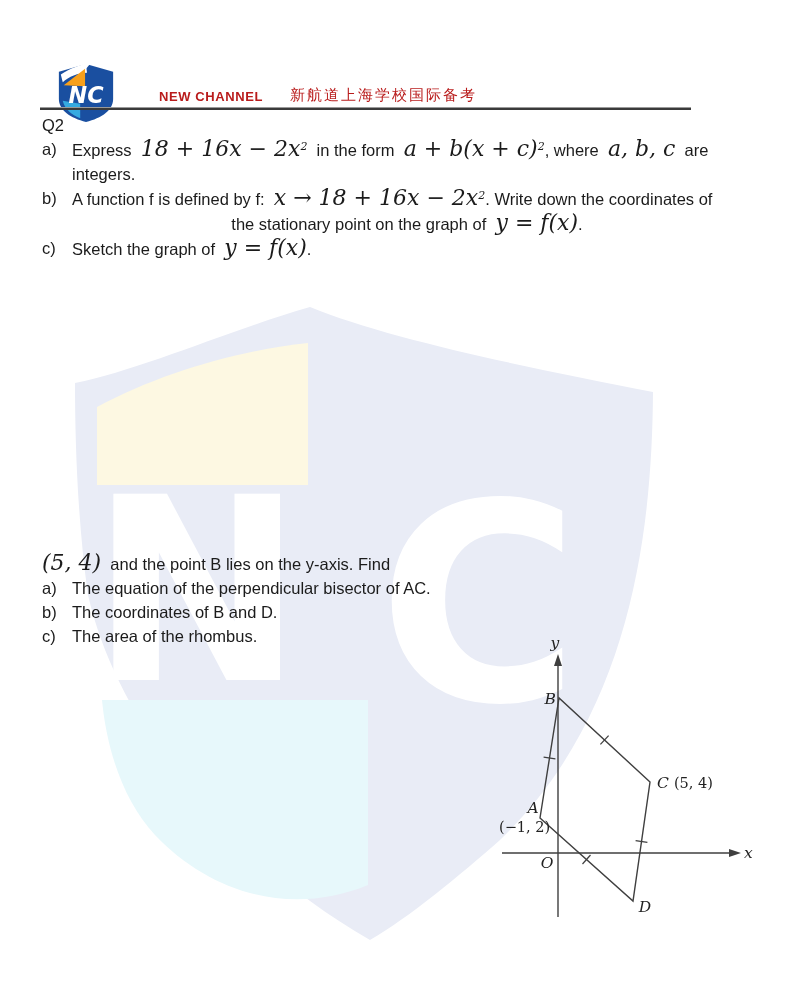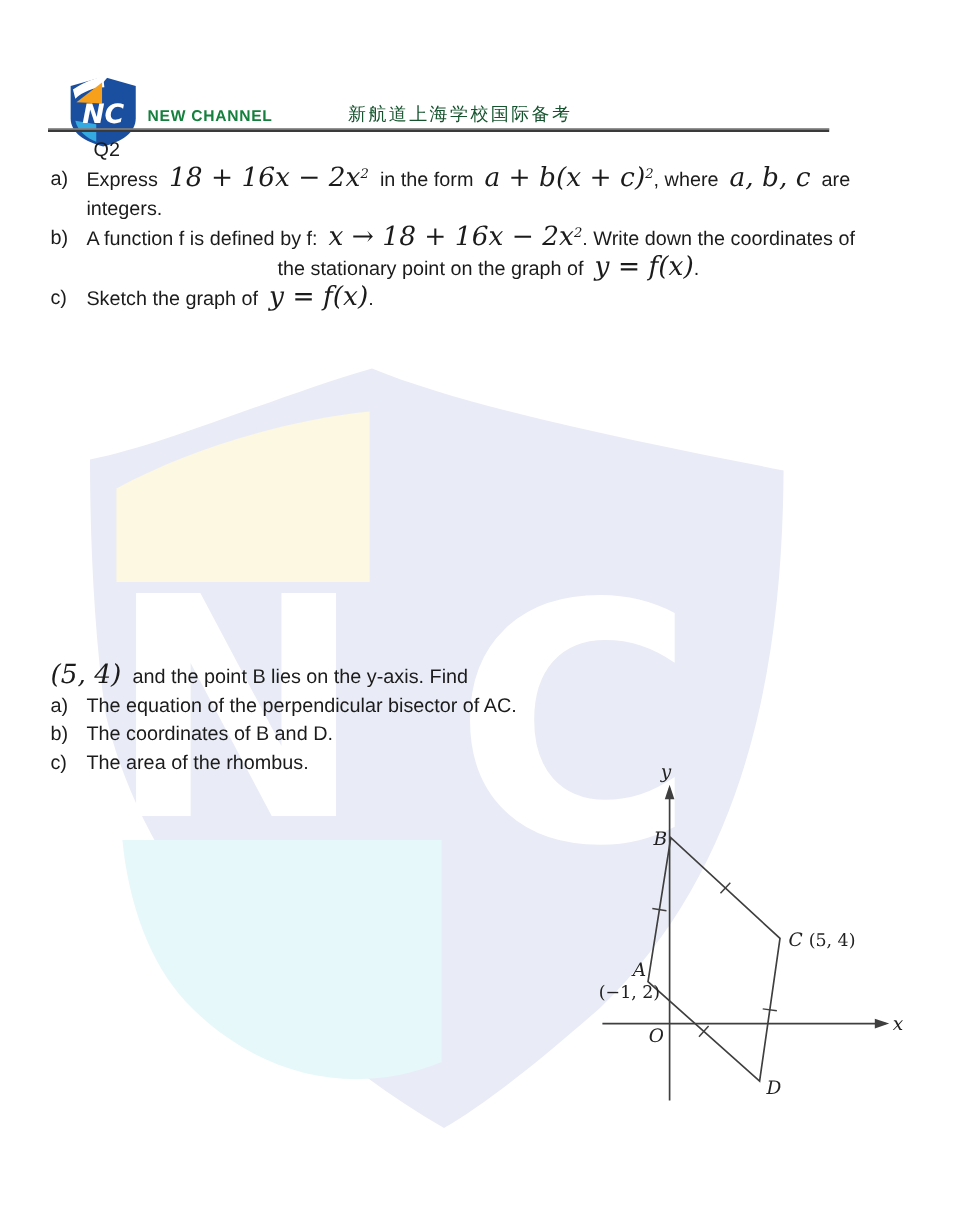--- a/index.html
+++ b/index.html
@@ -14,33 +14,33 @@
   
   .watermark { position:absolute; left:60px; top:295px; z-index:0; }
   .wm-letter { font-family:"DejaVu Sans", sans-serif; font-weight:bold; fill:#ffffff; }
 
   
   .logo { position:absolute; left:55px; top:60px; display:flex; align-items:center; z-index:2; }
   .logo-shield { width:62px; height:64px; }
   .logo-text { margin-left:6px; padding-top:8px; }
   .brand-cn { font-size:32px; font-weight:bold; color:#1a4fa0; line-height:1.05; letter-spacing:1px; }
   .reg { font-size:11px; vertical-align:top; font-weight:bold; color:#1a4fa0; }
-  .brand-en { font-size:13px; font-weight:bold; color:#15803d; letter-spacing:0.6px; margin-top:1px; }
+  .brand-en { font-size:13px; font-weight:bold; color:#b91c1c; letter-spacing:0.6px; margin-top:1px;margin-left:36px; }
   .page-title {
     position:absolute; left:290px; top:86px; z-index:2;
-    font-family:"DejaVu Serif", serif; font-size:15px; letter-spacing:2px; color:#14532d;
+    font-family:"DejaVu Serif", serif; font-size:15px; letter-spacing:2px; color:#b91c1c;
   }
   .rule { position:absolute; left:40px; top:107px; width:651px; height:3px;
           background:#3a3a3a; border-top:1px solid #9a9a9a; z-index:2; }
 
   
   .question { position:absolute; left:42px; width:700px; font-size:16.5px; line-height:24px; z-index:2; }
   #q2 { top:113px; }
   #q3 { top:551px; }
-  .qlabel { height:24px;margin-left:36px; }
+  .qlabel { height:24px; }
   .item { display:flex; }
   .marker { flex:0 0 30px; }
   .content { white-space:pre-wrap; flex:1; }
   .para { white-space:pre-wrap; }
   .cont { padding-left:30px;text-align:center; }
   .math { font-family:"DejaVu Serif", serif; font-style:italic; font-size:22px; }
   sup.msup { font-family:"DejaVu Serif", serif; font-style:italic; font-size:11px; line-height:0; }
 
   
   .diagram { position:absolute; left:488px; top:628px; z-index:2; }

